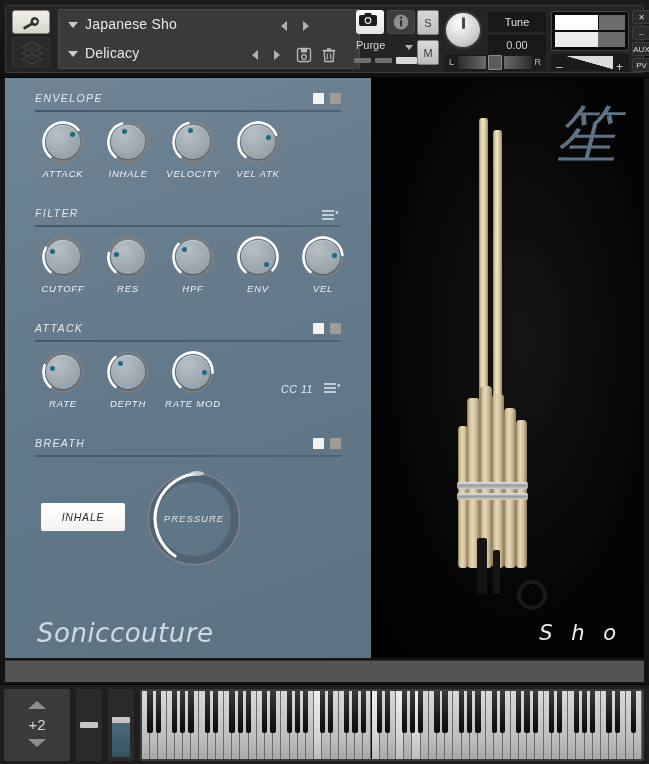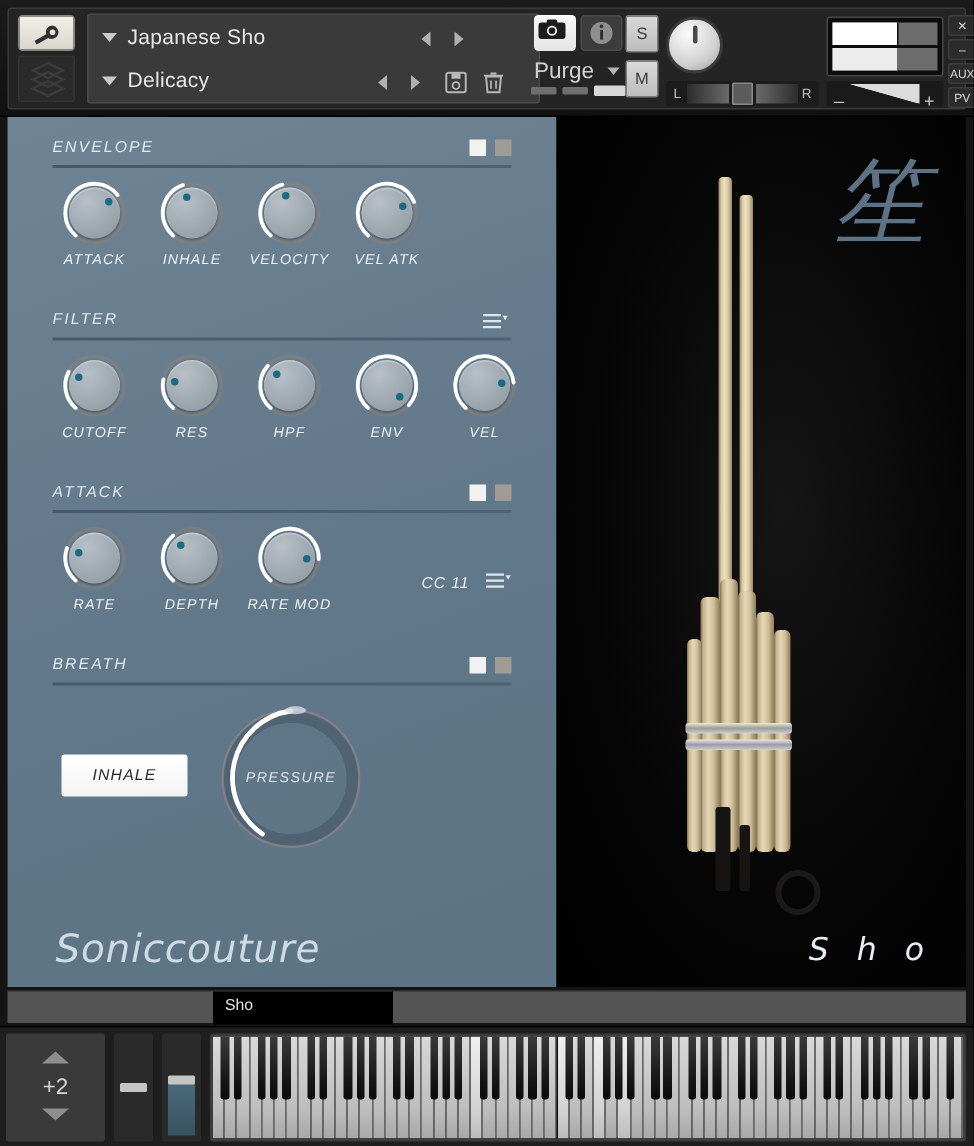--- a/index.html
+++ b/index.html
@@ -111,21 +111,21 @@
   }
   .info-btn {
     position: absolute; left: 381px; top: 4px;
     width: 28px; height: 24px;
     background: #3c3c3c;
     border: 1px solid #4c4c4c;
     border-radius: 3px; cursor: pointer;
   }
   .purge-lbl {
     position: absolute; left: 350px; top: 33px;
-    color: #d2d2d2; font-size: 15px; cursor: pointer;
+    color: #d2d2d2; font-size: 11px; cursor: pointer;
   }
   .purge-chev {
     position: absolute; left: 399px; top: 39px;
     width: 0; height: 0;
     border-left: 4px solid transparent;
     border-right: 4px solid transparent;
     border-top: 5px solid #b4b4b4; cursor: pointer;
   }
   .purge-bars { position: absolute; left: 348px; top: 50px; width: 64px; height: 8px; }
   .pb { position: absolute; top: 2px; height: 5px; background: #6e6e6e; border-radius: 1px; }
@@ -507,20 +507,24 @@
       </div>
 
       <div class="sm-col">
         <div class="sm-btn sm-s">S</div>
         <div class="sm-btn sm-m">M</div>
       </div>
 
       <div class="tune-knob">
         <div class="tick"></div>
       </div>
+      <div class="tune-fields">
+        <div class="tune-lbl">Tune</div>
+        <div class="tune-val">0.00</div>
+      </div>
 
       <div class="pan-bar">
         <div class="pan-grad-l"></div>
         <div class="pan-grad-r"></div>
         <div class="pan-L">L</div>
         <div class="pan-R">R</div>
         <div class="pan-center"></div>
       </div>
 
       <div class="meters">
@@ -719,21 +723,20 @@
         <div style="position:absolute;left:46px;top:430px;width:10px;height:56px;background:#161412;border-radius:2px;"></div>
         <div style="position:absolute;left:62px;top:442px;width:7px;height:44px;background:#171513;border-radius:2px;"></div>
         <div style="position:absolute;left:86px;top:472px;width:30px;height:30px;border:4px solid #1c1a18;border-radius:50%;"></div>
       </div>
 
       <div class="inst-name">S h o</div>
     </div>
   </div>
 
   <div class="tabbar">
-    <div class="tab active tab-t2">Sho</div>
   </div>
 
   <div class="kb-area">
     <div class="oct-box">
       <div class="oct-up"></div>
       <div class="oct-val">+2</div>
       <div class="oct-dn"></div>
     </div>
     <div class="pb-slot">
       <div class="pb-handle"></div>

